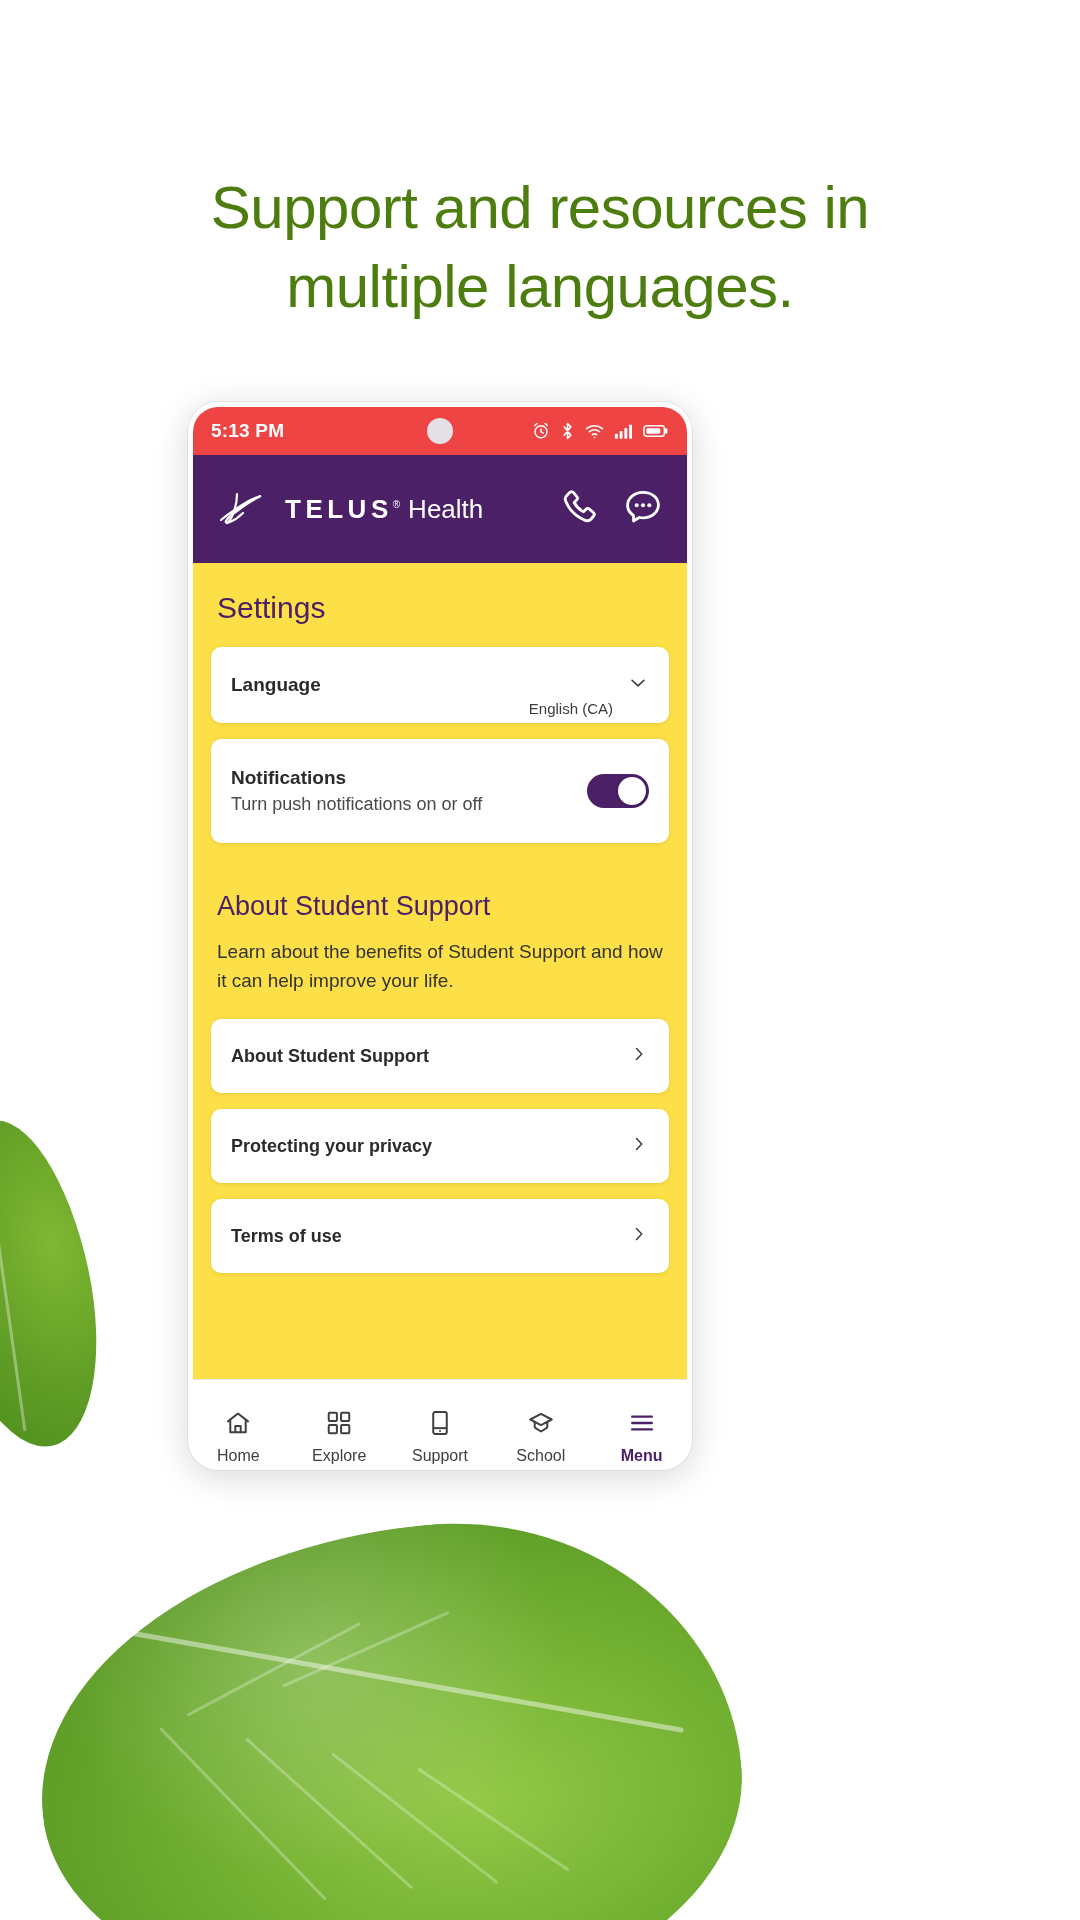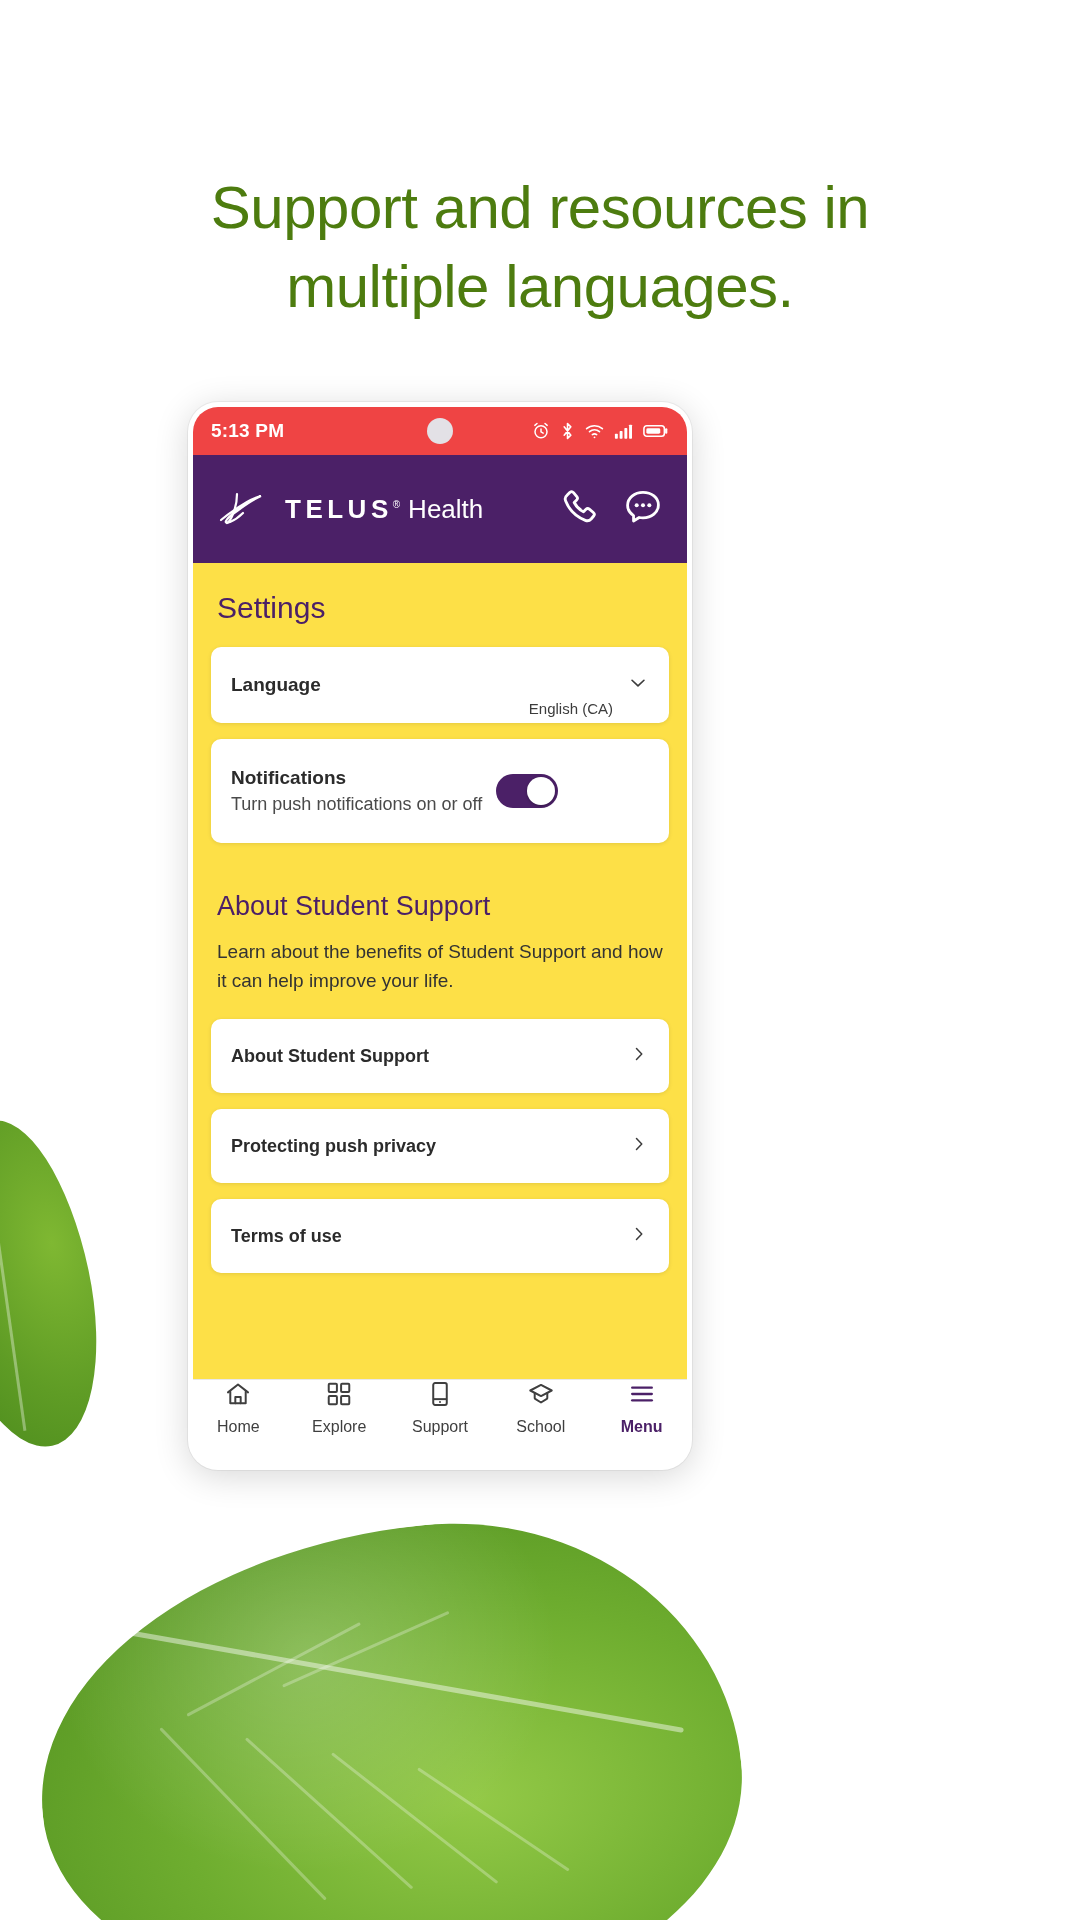--- a/index.html
+++ b/index.html
@@ -257,21 +257,21 @@
     font-size: 15px;
     color: #3c3c3c;
     font-weight: 400;
     margin-top: 47px;
   }
 
   .row-notif {
     min-height: 104px;
     display: flex;
     align-items: center;
-    justify-content: flex-start;
+    justify-content: space-between;
     gap: 14px;
     padding: 18px 0;
   }
   .notif-text { display: flex; flex-direction: column; gap: 5px; }
   .notif-sub {
     font-size: 18px;
     color: #4a4a4a;
     font-weight: 400;
   }
   .toggle {
@@ -319,21 +319,21 @@
     color: #2b2b2b;
   }
 
   
   .bottom-nav {
     flex: 0 0 auto;
     height: 86px;
     background: #ffffff;
     border-top: 1px solid #e8e8e8;
     display: flex;
-    align-items: flex-start;
+    align-items: flex-end;
     justify-content: space-around;
     padding: 0 6px;
     gap: 22px;
   }
   .nav-item {
     display: flex;
     flex-direction: column;
     align-items: center;
     gap: 6px;
     width: 88px;
@@ -486,21 +486,21 @@
             <span>
               <svg width="20" height="20" viewBox="0 0 24 24" fill="none" stroke="#3c3c3c" stroke-width="1.8" stroke-linecap="round" stroke-linejoin="round">
                   <path d="M9 5.5l6.3 6.5L9 18.5"></path>
                 </svg>
             </span>
           </div>
         </div>
 
         <div class="card">
           <div class="link-row">
-            <div class="link-label">Protecting push privacy</div>
+            <div class="link-label">Protecting your privacy</div>
             <span>
               <svg width="20" height="20" viewBox="0 0 24 24" fill="none" stroke="#3c3c3c" stroke-width="1.8" stroke-linecap="round" stroke-linejoin="round">
                   <path d="M9 5.5l6.3 6.5L9 18.5"></path>
                 </svg>
             </span>
           </div>
         </div>
 
         <div class="card">
           <div class="link-row">

